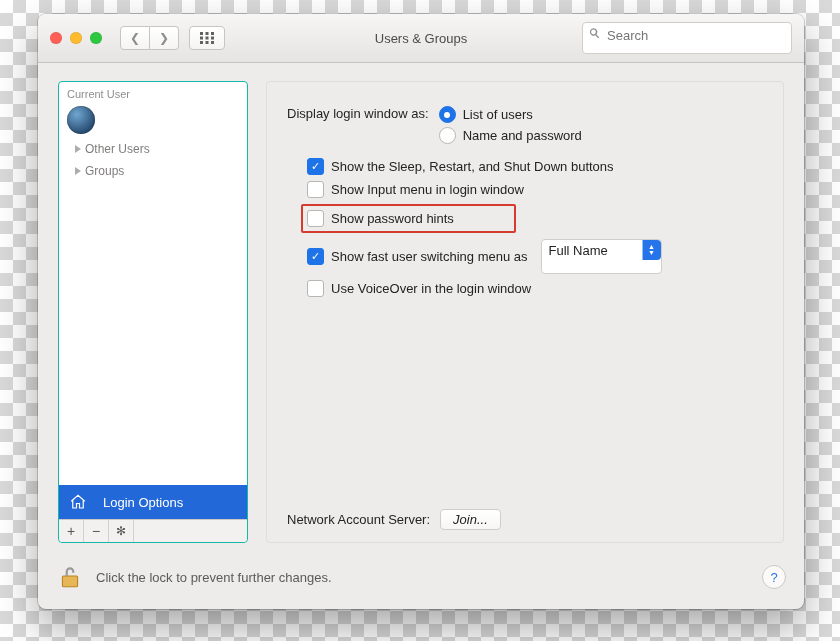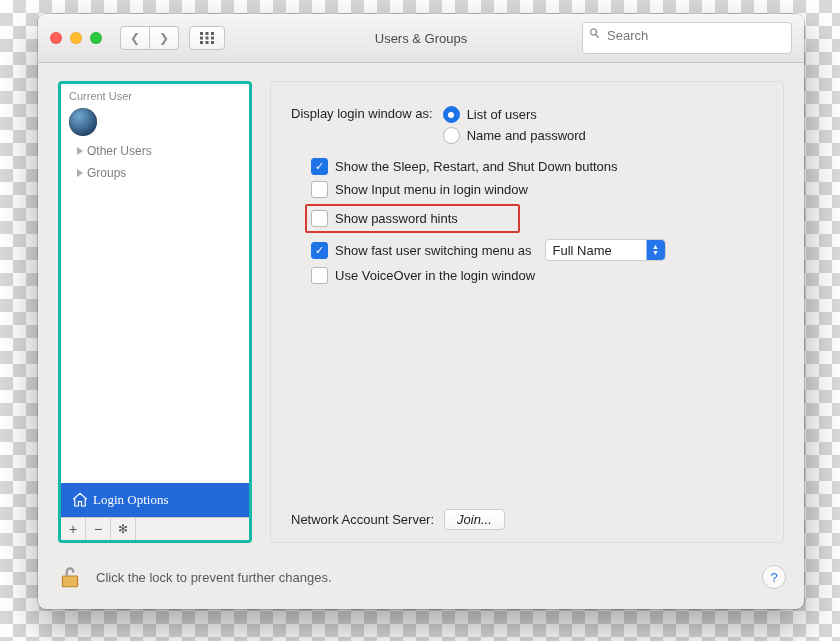--- a/index.html
+++ b/index.html
@@ -72,41 +72,40 @@
 .searchwrap svg{fill:#8a8a8a;}
 .searchwrap input{border:none;outline:none;flex:1;font-size:13px;color:#3a3a3a;background:transparent;}
 
 .body{
   flex:1;display:flex;gap:18px;
   padding:18px 20px 10px 20px;
 }
 
 .sidebar{
   width:188px;display:flex;flex-direction:column;
-  border:3px solid #14b8a6;border-radius:4px;background:#ffffff;
+  border:1px solid #14b8a6;border-radius:4px;background:#ffffff;
 }
 .sideScroll{flex:1;overflow:hidden;}
 .sideHdr{font-size:11px;color:#8f8e8c;padding:6px 8px 2px;}
 .userRow{display:flex;gap:8px;align-items:center;padding:4px 8px;}
 .avatar{
   width:28px;height:28px;border-radius:50%;
   background:radial-gradient(circle at 35% 30%,#70a7d1 0%,#294d73 70%);
   box-shadow:inset 0 0 2px rgba(0,0,0,.5);
 }
 .userRow .names{display:flex;flex-direction:column;line-height:1.15;}
 .userRow .full{font-size:13px;color:#222;}
 .userRow .role{font-size:11px;color:#7c7c7c;padding-left:2px;}
 .treeItem{display:flex;align-items:center;gap:4px;padding:4px 8px 4px 16px;color:#7f7e7c;font-size:12px;}
 .tri{width:0;height:0;border-top:4px solid transparent;border-bottom:4px solid transparent;border-left:6px solid #aeadab;}
 .loginOpt{
   background:#2268d8;color:#ffffff;
-  display:flex;align-items:center;gap:4px;
+  display:flex;align-items:center;gap:16px;
   padding:8px 10px;font-size:13px;
   margin-top:auto;
-  font-family:Liberation Serif, serif;
 }
 .loginOpt svg{stroke:#ffffff;fill:none;stroke-width:1.6;}
 .sideToolbar{
   height:22px;border-top:1px solid #c9c8c5;background:#f2f1ef;
   display:flex;align-items:stretch;border-radius:0 0 4px 4px;
 }
 .sideToolbar .tbtn{
   width:24px;display:flex;align-items:center;justify-content:center;
   border-right:1px solid #d2d1cf;color:#555;font-size:14px;cursor:default;
 }
@@ -137,21 +136,21 @@
   width:15px;height:15px;border:1px solid #b7b6b3;border-radius:3px;background:#fff;
   display:inline-flex;align-items:center;justify-content:center;flex:none;
 }
 .check.checked{background:#1e73e8;border-color:#1e73e8;}
 .check.checked::after{content:"✓";color:#fff;font-size:11px;line-height:1;}
 .opt{display:flex;align-items:center;gap:7px;}
 .optcol{display:flex;flex-direction:column;gap:4px;}
 .highlightRed{border:2px solid #d53b2f;padding:4px 60px 4px 4px;border-radius:2px;margin-left:-6px;}
 .smallSelect{
   width:112px;height:20px;background:#fff;border:1px solid #cfcecb;border-radius:4px;
-  display:flex;align-items:center;justify-content:space-between;padding:0 0 0 7px;font-size:13px;
+  display:flex;align-items:center;justify-content:space-between;padding:0 0 13px 7px;font-size:13px;
 }
 .smallSelect .btns{
   width:18px;height:100%;
   border-left:1px solid #9bbef0;background:#2574ea;border-radius:0 4px 4px 0;
   display:flex;flex-direction:column;justify-content:center;align-items:center;
 }
 .smallSelect .btns span{font-size:7px;color:#fff;line-height:6px;}
 .netRow{display:flex;align-items:center;gap:10px;margin-top:auto;}
 .joinBtn{
   padding:2px 12px;border:1px solid #cfcecb;border-radius:4px;

